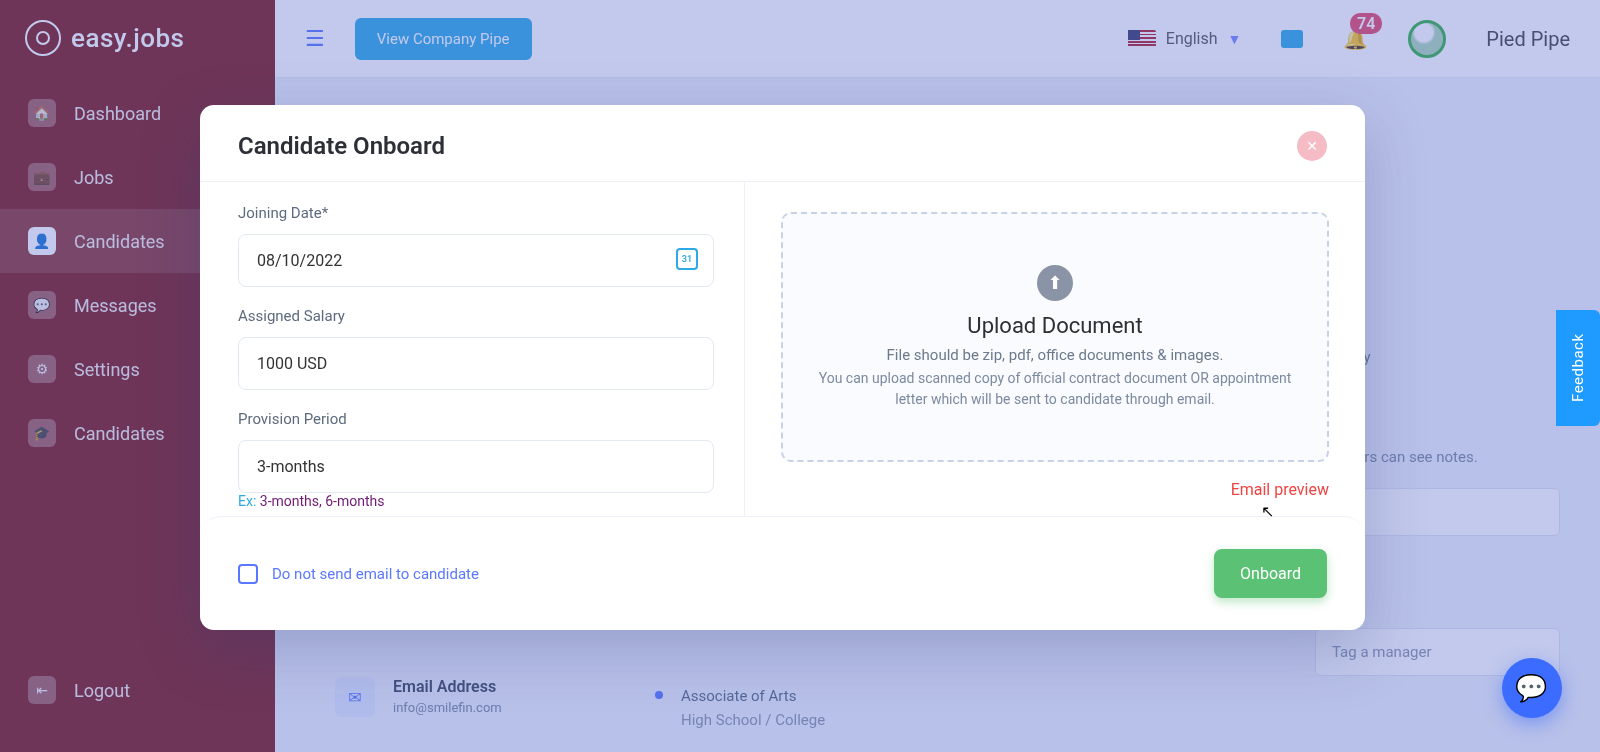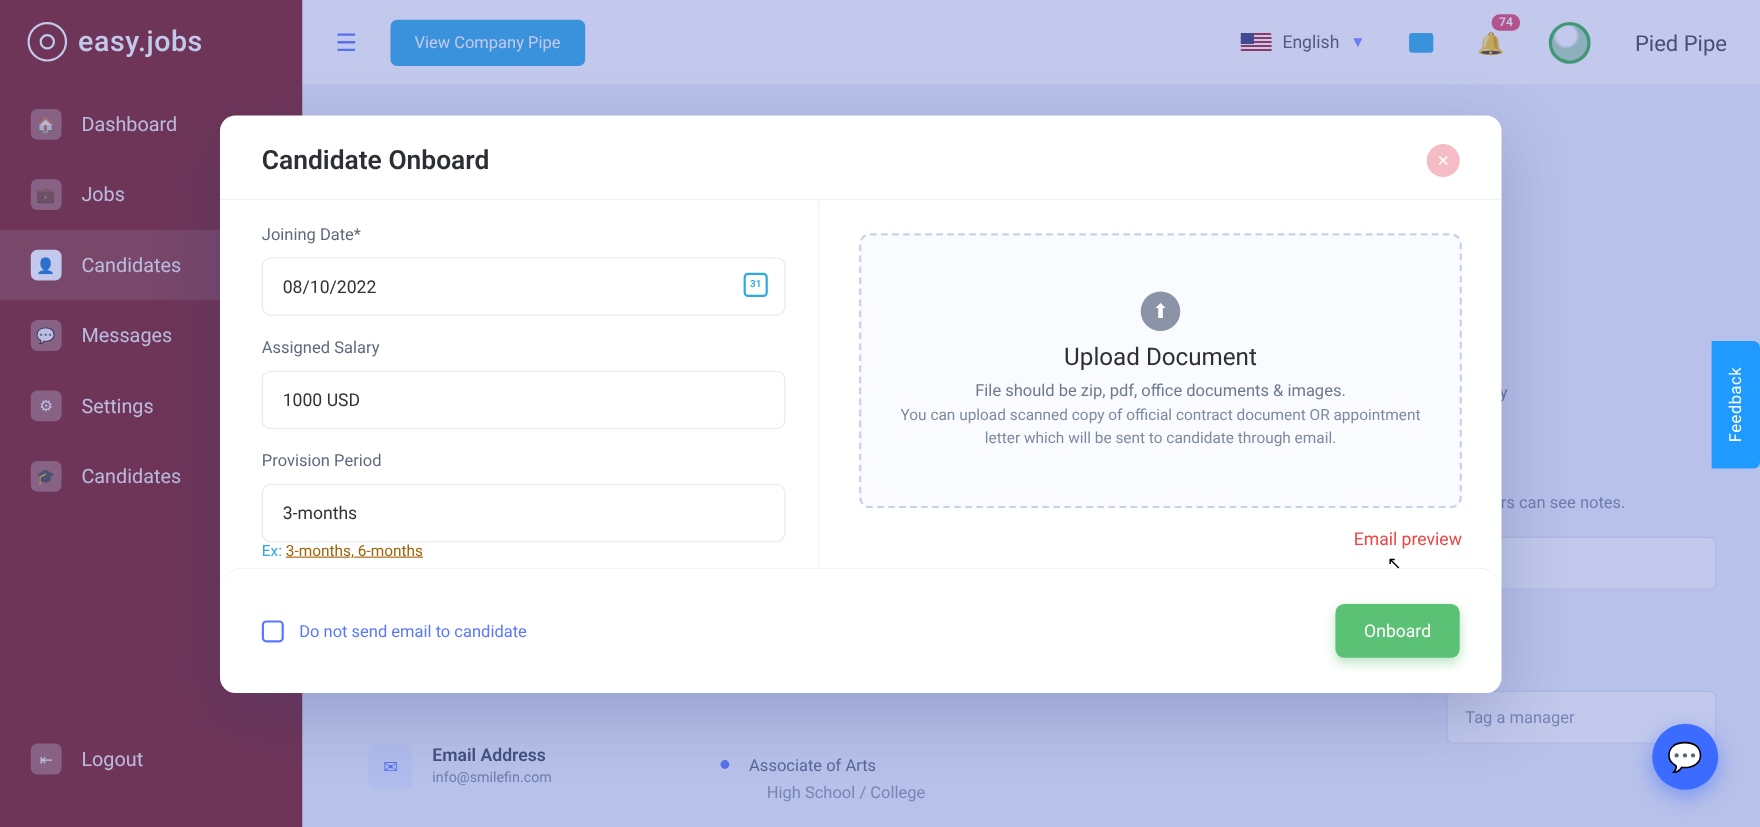--- a/index.html
+++ b/index.html
@@ -35,21 +35,21 @@
     font-size: 15px; border:none; cursor:pointer;
   }
   .topbar-right { margin-left:auto; display:flex; align-items:center; gap: 40px;}
   .lang { display:flex; align-items:center; gap:10px; color:#555; font-size:16px;}
   .flag{width:28px;height:18px;background:linear-gradient(#b22234 0 10%,#fff 10% 20%,#b22234 20% 30%,#fff 30% 40%,#b22234 40% 50%,#fff 50% 60%,#b22234 60% 70%,#fff 70% 80%,#b22234 80% 90%,#fff 90%);position:relative;border-radius:2px;}
   .flag::before{content:"";position:absolute;width:12px;height:10px;background:#3c3b6e;top:0;left:0;}
   .chev{color:#7a8bff;font-size:14px;}
   .chat-ico{width:22px;height:18px;background:#2ea9e6;border-radius:3px;position:relative;cursor:pointer;}
   .chat-ico::after{content:"";position:absolute;bottom:-5px;left:4px;border:5px solid transparent;border-top-color:#2ea9e6;}
   .bell{color:#2ea9e6;font-size:20px;position:relative;cursor:pointer;}
-  .badge{position:absolute;top:-14px;right:-14px;background:#e74c6a;color:#fff;border-radius:10px;padding:1px 7px;font-size:11px;font-weight:600;}
+  .badge{position:absolute;top:-14px;right:-14px;background:#e74c6a;color:#fff;border-radius:10px;padding:1px 7px;font-size:16px;font-weight:600;}
   .avatar{width:38px;height:38px;border-radius:50%;border:3px solid #37b34a;background:radial-gradient(circle at 40% 30%,#fff 0 30%,#b0d8b8 40%);}
   .user-name{font-size:20px;color:#444;}
 
   
   .page-bg{position:absolute;left:275px;top:78px;right:0;bottom:0;background:#f0f3fa;}
   .bg-row1{position:absolute;top:42px;right:30px;display:flex;gap:10px;}
   .bg-chip{padding:8px 14px;border-radius:6px;font-size:15px;}
   .chip-blue{color:#2ea9e6;background:#e3f1fb;}
   .chip-red{color:#e74c6a;background:#fde8ec;}
   .bg-stack{position:absolute;top:200px;right:40px;color:#6a7a8a;font-size:15px;display:flex;flex-direction:column;gap:22px;width:245px;}
@@ -75,21 +75,21 @@
   .modal-body{flex:1;display:flex;}
   .form-col{flex:0 0 545px;padding:22px 30px 0 38px;border-right:1px solid #eef1f7;}
   .upload-col{flex:1;padding:30px 36px 0;display:flex;flex-direction:column;}
   .field-label{color:#5e6b7e;font-size:15px;margin-bottom:12px;display:block;}
   .field-input{width:100%;border:1px solid #e3e8f2;border-radius:8px;padding:16px 18px;font-size:16px;color:#333;background:#fff;margin-bottom:20px;}
   .date-wrap{position:relative;}
   .cal-ico{position:absolute;right:16px;top:14px;width:22px;height:22px;border:2px solid #2ea9e6;border-radius:4px;}
   .cal-ico::before{content:"31";position:absolute;inset:0;font-size:9px;color:#2ea9e6;display:flex;align-items:center;justify-content:center;font-weight:600;}
   .hint{font-size:14px;margin-top:-8px;}
   .hint-blue{color:#2ea9e6;}
-  .hint-grey{color:#a16207;text-decoration:underline;}
+  .hint-grey{color:#701a75;}
 
   .dropzone{
     flex:1;border:2px dashed #c7d2e8;border-radius:10px;background:#fafbfe;
     display:flex;flex-direction:column;align-items:center;justify-content:center;
     padding:20px;text-align:center;max-height:250px;
   }
   .up-ico{width:36px;height:36px;border-radius:50%;background:#8a94a6;display:flex;align-items:center;justify-content:center;color:#fff;font-size:18px;margin-bottom:12px;}
   .dz-title{font-size:22px;color:#2d2f36;margin-bottom:8px;}
   .dz-sub{font-size:15px;color:#6c7a8c;margin-bottom:4px;}
   .dz-sub2{font-size:14px;color:#7c8aa0;line-height:1.5;max-width:480px;}
@@ -172,21 +172,21 @@
   </div>
   <div class="bg-email">
     <span class="bg-email-ico">✉</span>
     <div>
       <div style="color:#3b4658;font-weight:600;font-size:16px;">Email Address</div>
       <div style="color:#7c8aa0;font-size:13px;margin-top:4px;">info@smilefin.com</div>
     </div>
   </div>
   <div class="bg-edu">
     <div><span class="dot"></span><span>Associate of Arts</span></div>
-    <div style="margin-left:42px;color:#8b97ab;">High School / College</div>
+    <div style="margin-left:26px;color:#8b97ab;">High School / College</div>
   </div>
 </div>
 
 <div class="overlay"></div>
 
 <div class="modal">
   <div class="modal-header">
     <span class="modal-title">Candidate Onboard</span>
     <span class="close-btn">✕</span>
   </div>

